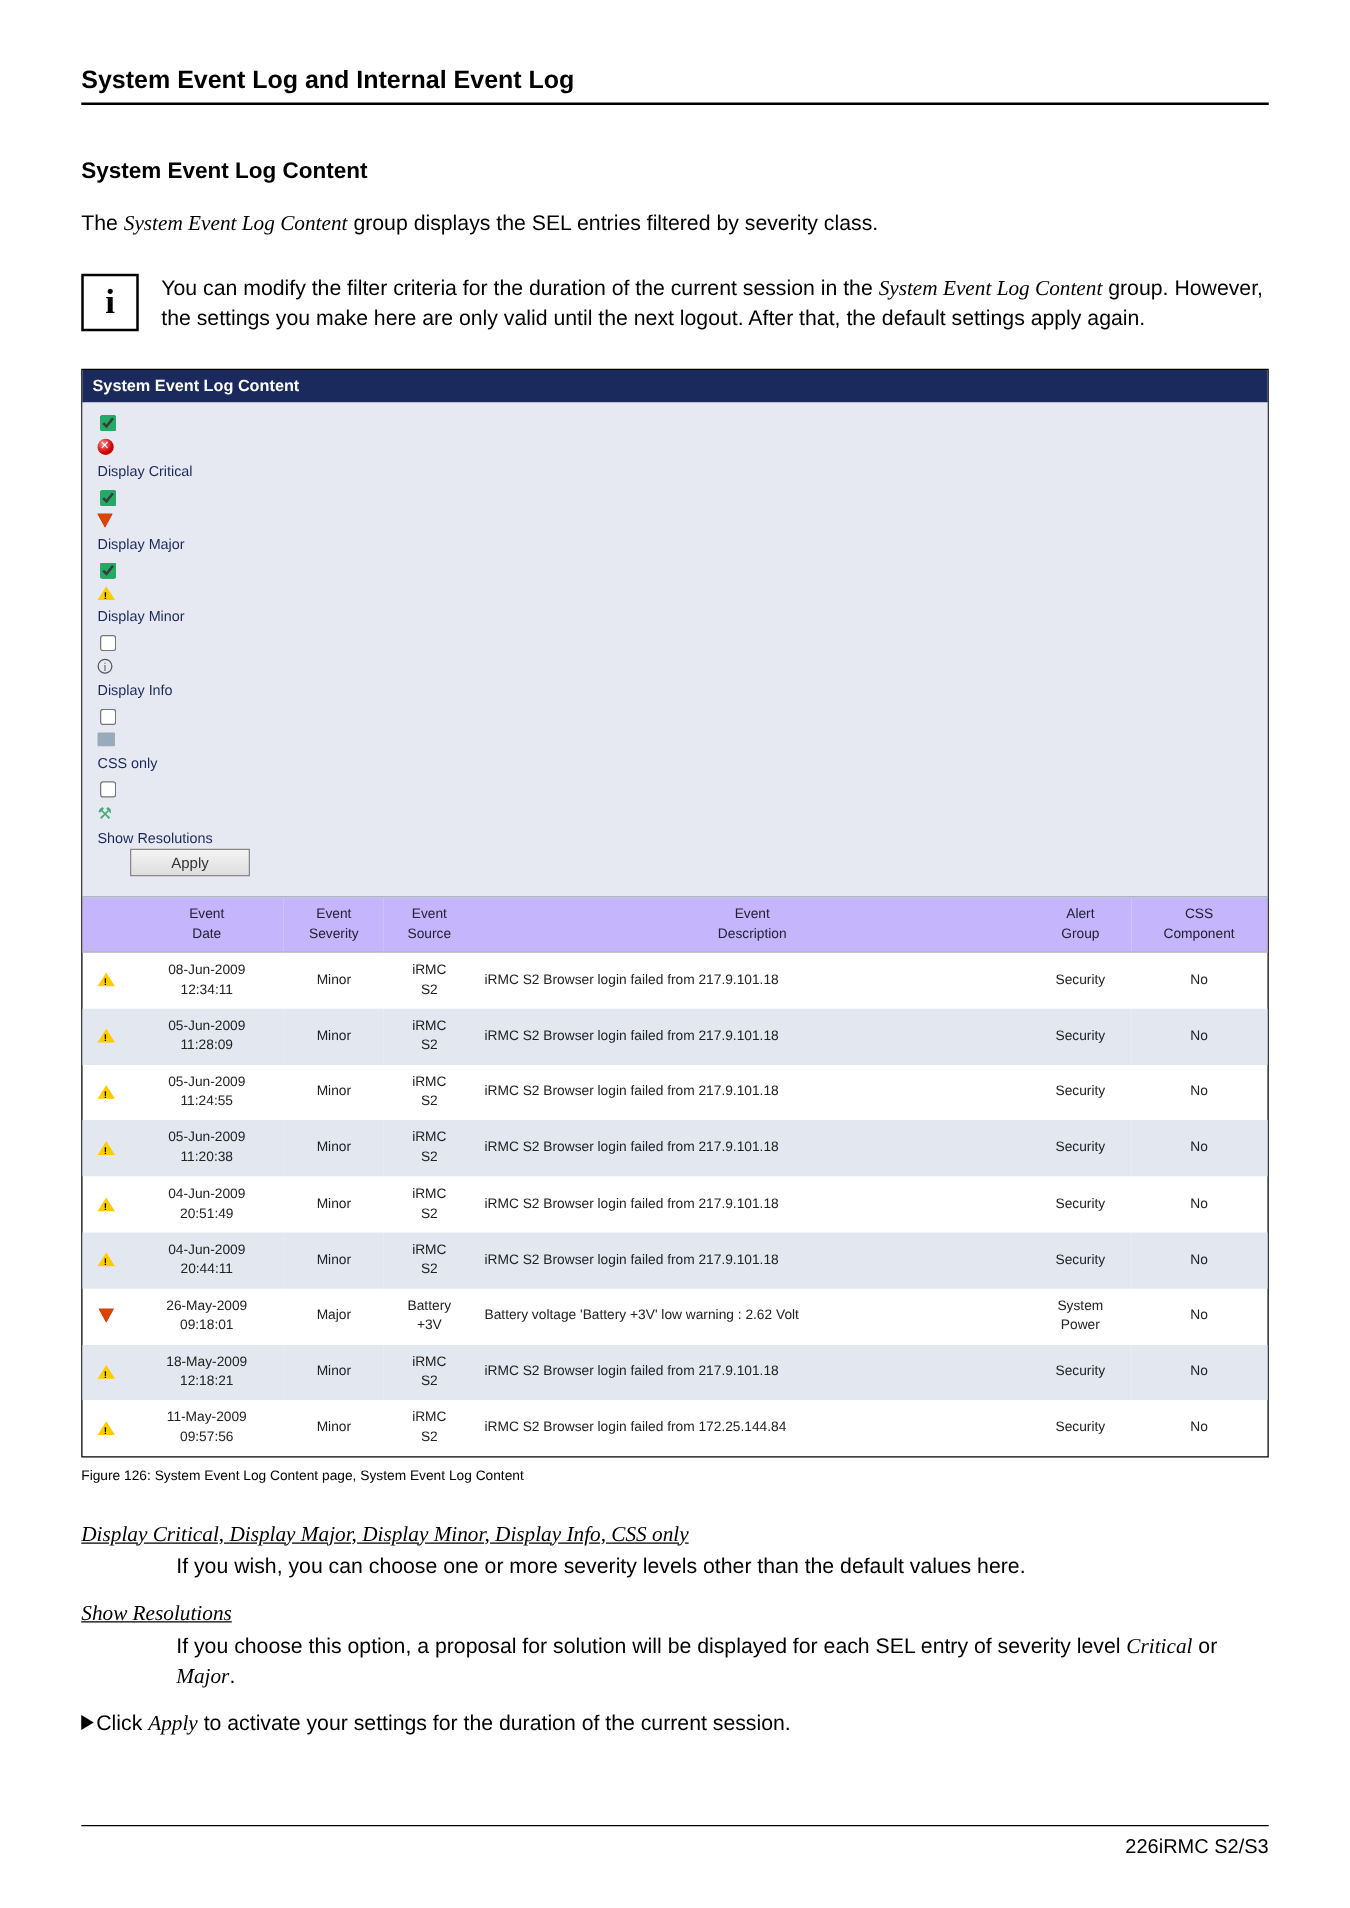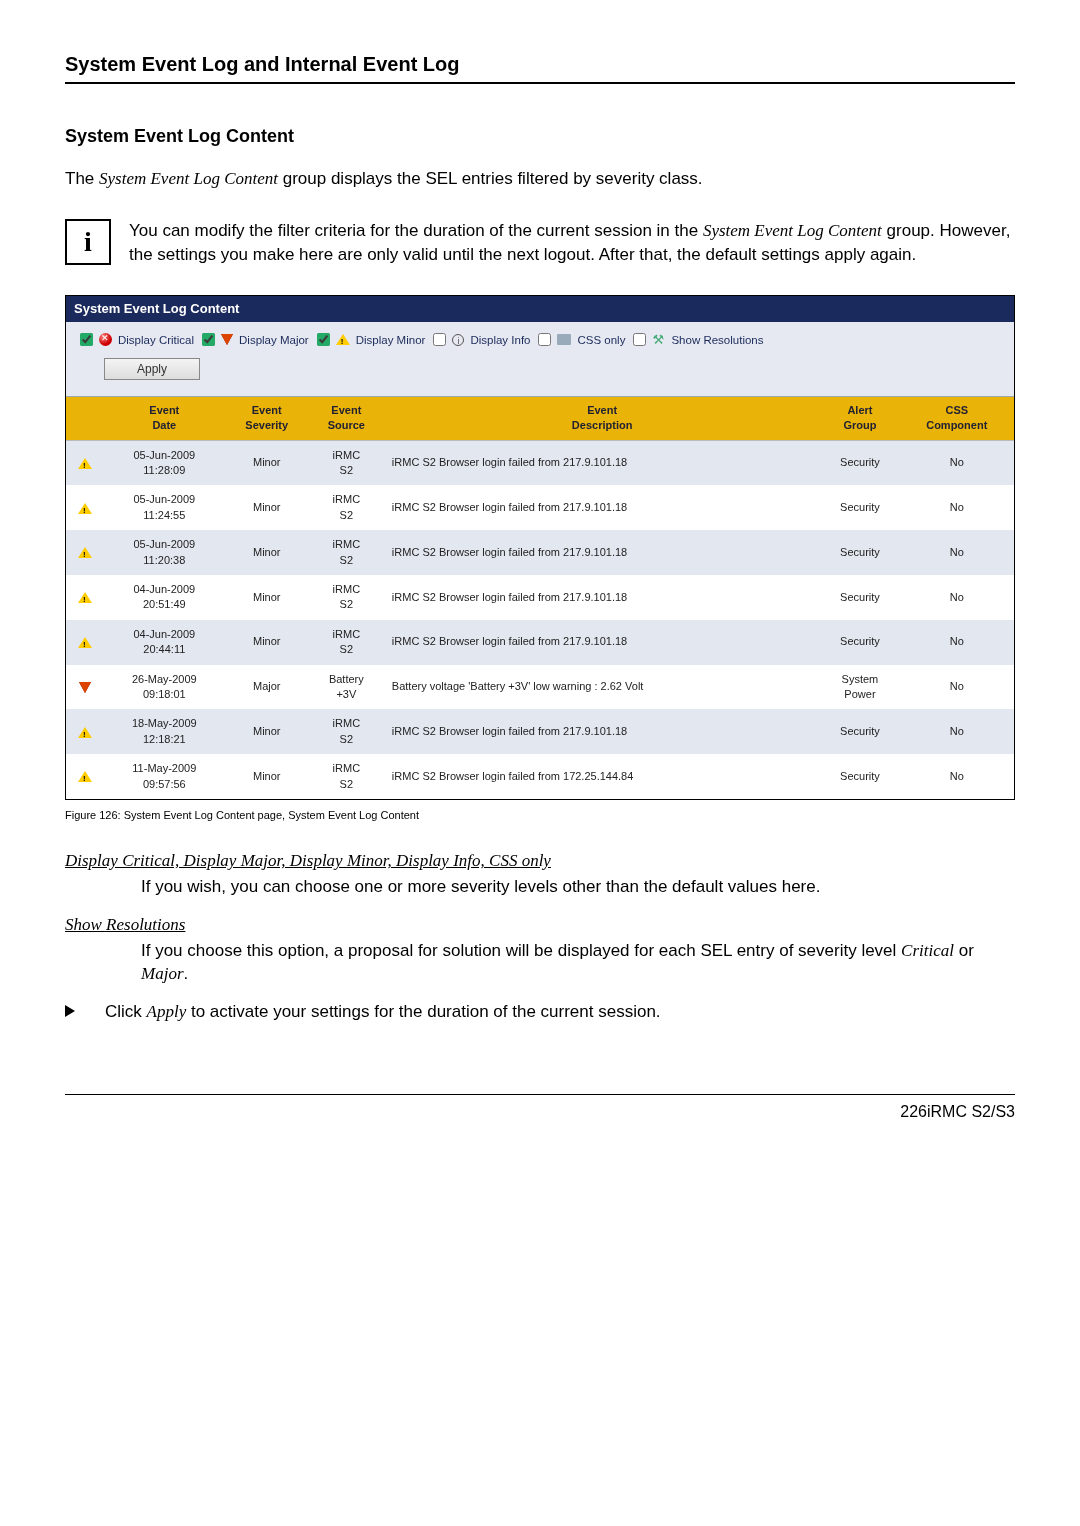--- a/index.html
+++ b/index.html
@@ -54,23 +54,23 @@
     font-weight: bold;
     font-size: 13px;
     padding: 4px 8px;
   }
   .sel-filters {
     background: #e6e9f1;
     padding: 10px 10px 16px 12px;
     border-bottom: 1px solid #9aa;
   }
   .filter-row {
-    display: flex; flex-wrap: wrap; align-items: center; gap: 6px;
+    display: flex; flex-wrap: wrap; align-items: flex-start; gap: 6px;
     font-size: 11.5px; color: #1a2a5a;
-    margin-bottom: 10px;
+    flex-direction: column;
   }
   .filter-row input[type="checkbox"] {
     width: 13px; height: 13px;
     accent-color: #2a6;
     margin-left: 2px;
   }
   .icon-critical {
     display: inline-block; width: 13px; height: 13px; border-radius: 50%;
     background: radial-gradient(circle at 35% 30%, #f88, #c00 60%);
     position: relative; vertical-align: middle;
@@ -101,21 +101,21 @@
     color:#4a7; font-size:13px; line-height:13px;
   }
   .apply-btn {
     display:inline-block; padding:3px 32px; font-size:12px;
     background: linear-gradient(#f4f4f4,#ddd);
     border:1px solid #888; color:#333;
     margin-left: 26px;
   }
   .sel-table { width:100%; border-collapse:collapse; font-size:11px; }
   .sel-table th {
-    background:#eab308; color:#223; font-weight:bold;
+    background:#c4b5fd; color:#223; font-weight:normal;
     padding:6px 4px; border-bottom:1px solid #bbb; text-align:center;
     font-size:11px;
   }
   .sel-table td {
     padding:7px 4px; text-align:center; border:none;
     color:#222;
   }
   .sel-table tr.alt td { background:#e3e7f0; }
   .sel-table td.desc { text-align:left; padding-left: 8px; }
   .sel-table td.icon-cell { width:38px; }
@@ -127,21 +127,21 @@
   }
   .defn-term {
     font-style: italic; font-family: Georgia, serif;
     margin-bottom: 2px;
     text-decoration: underline;
   }
   .defn-body {
     margin-left: 76px;
     margin-bottom: 14px;
   }
-  .bullet-line { display:flex; gap:30px; margin-top:8px; margin-bottom: 70px; }
+  .bullet-line { display:flex; gap:2px; margin-top:8px; margin-bottom: 70px; }
   .bullet-line .tri {
     display:inline-block; width:0; height:0;
     border-top:6px solid transparent; border-bottom:6px solid transparent;
     border-left:10px solid #000; margin-top:5px;
   }
   .footer {
     border-top: 1.5px solid #000;
     padding-top: 6px;
     display:flex; justify-content:flex-end;
     font-size: 16px;
@@ -211,20 +211,29 @@
 Source</th>
         <th style="white-space:pre-line;text-align:center;">Event
 Description</th>
         <th style="white-space:pre-line;">Alert
 Group</th>
         <th style="white-space:pre-line;">CSS
 Component</th>
       </tr>
     </thead>
     <tbody id="sel-tbody">
+        <tr>
+          <td class="icon-cell"><span class="icon-minor"></span></td>
+          <td>08-Jun-2009<br>12:34:11</td>
+          <td>Minor</td>
+          <td>iRMC<br>S2</td>
+          <td class="desc">iRMC S2 Browser login failed from 217.9.101.18</td>
+          <td>Security</td>
+          <td>No</td>
+        </tr>
         <tr class="alt">
           <td class="icon-cell"><span class="icon-minor"></span></td>
           <td>05-Jun-2009<br>11:28:09</td>
           <td>Minor</td>
           <td>iRMC<br>S2</td>
           <td class="desc">iRMC S2 Browser login failed from 217.9.101.18</td>
           <td>Security</td>
           <td>No</td>
         </tr>
         <tr>

